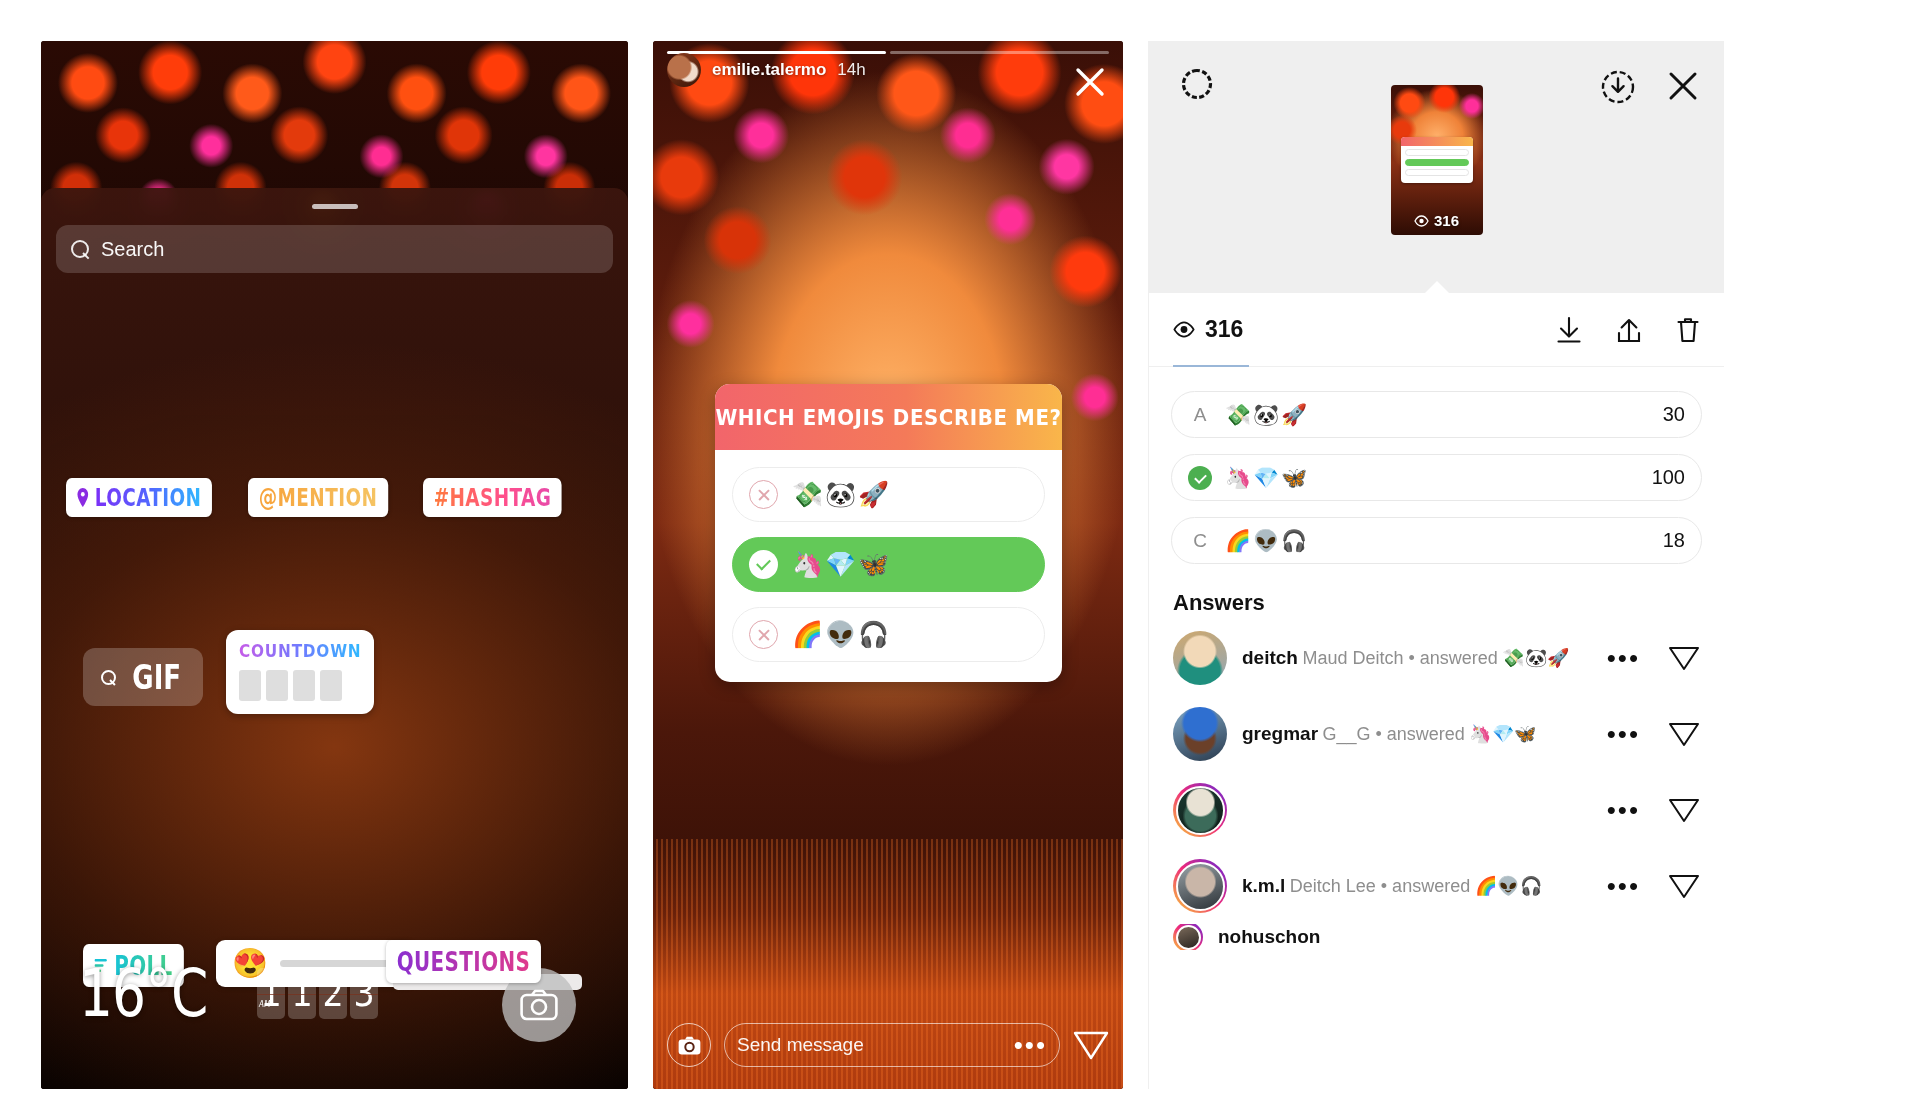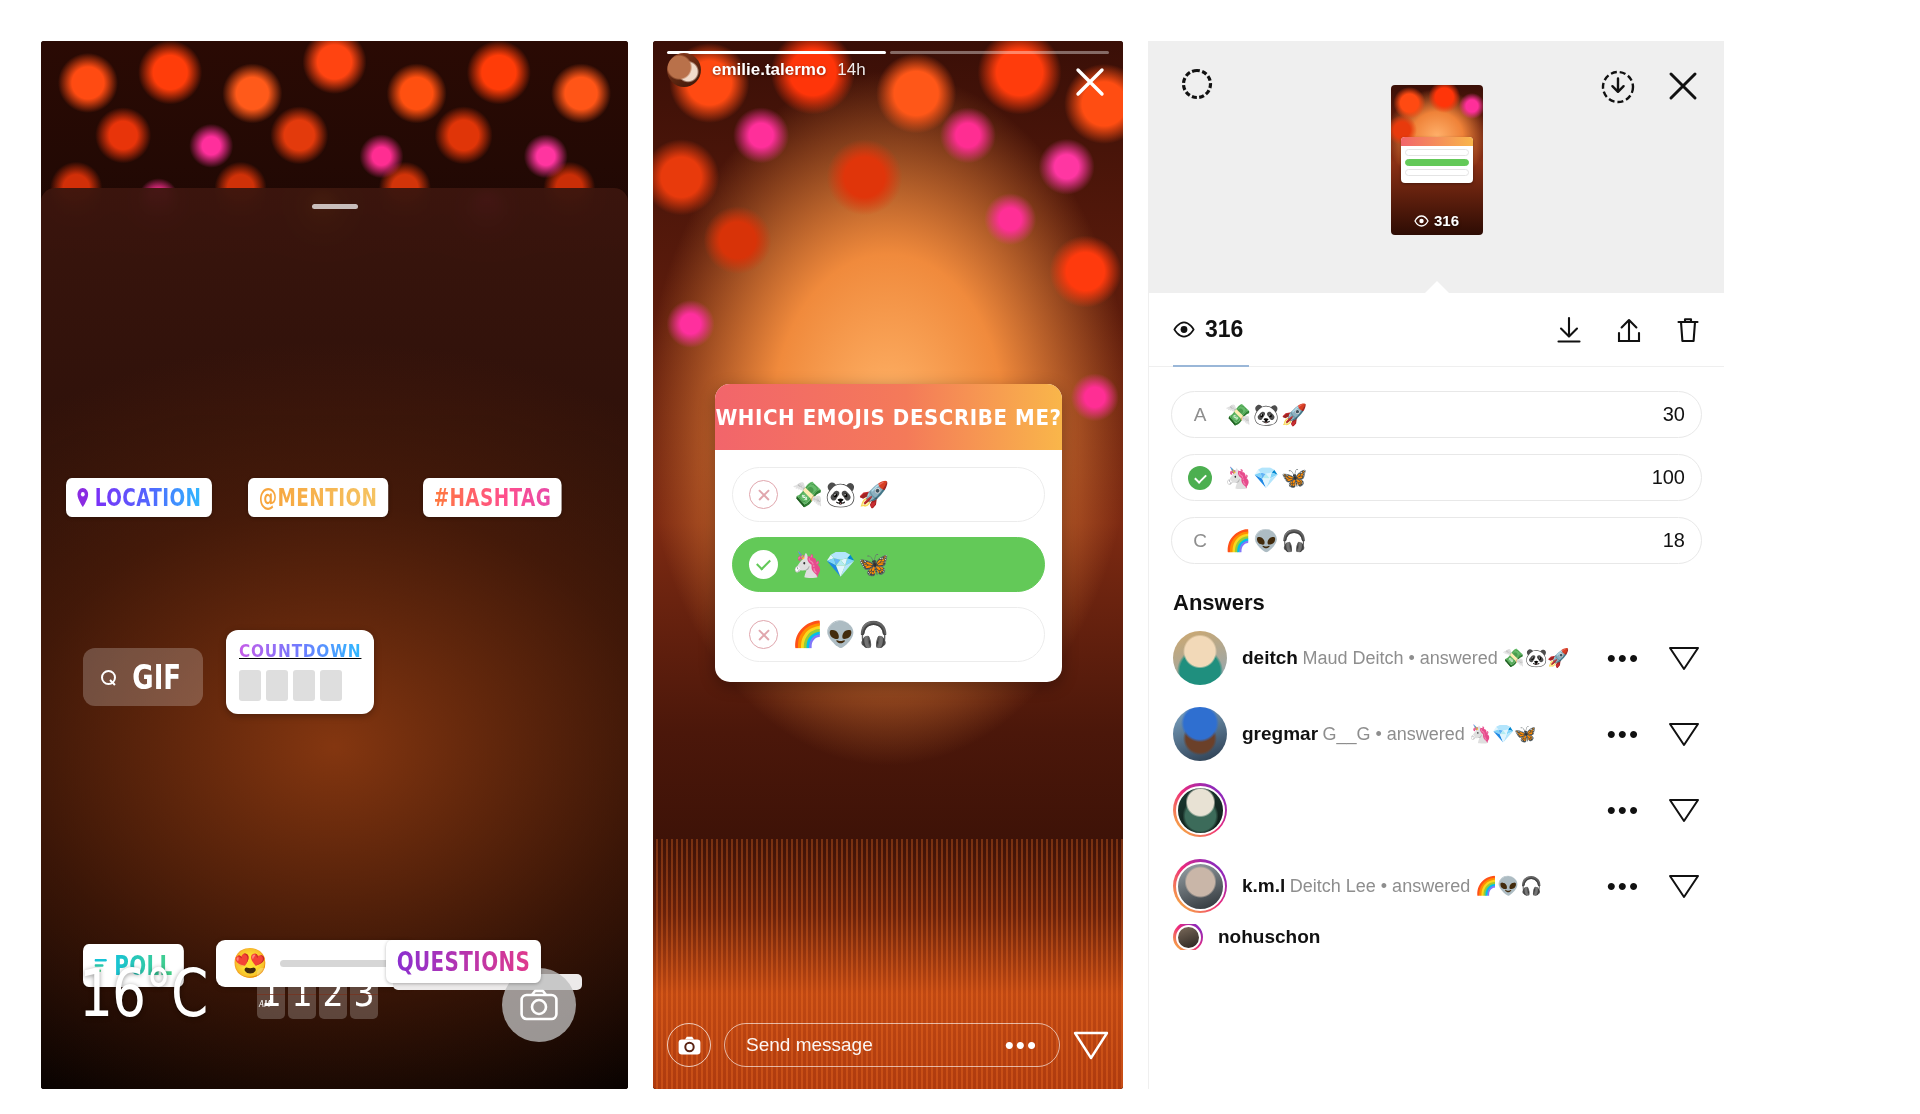--- a/index.html
+++ b/index.html
@@ -213,21 +213,21 @@
   .mk.x::before { transform:translate(-50%,-50%) rotate(45deg); }
   .mk.x::after { transform:translate(-50%,-50%) rotate(-45deg); }
   .mk.c { background:#fff; }
   .mk.c::after { content:""; position:absolute; left:8px; top:9px; width:11px; height:6px;
     border-left:2.4px solid #63c958; border-bottom:2.4px solid #63c958; transform:rotate(-45deg); }
 
   .p2foot { position:absolute; left:14px; right:14px; bottom:22px; display:flex; align-items:center; gap:13px; }
   .p2cam { width:44px; height:44px; border-radius:50%; border:1.6px solid rgba(255,255,255,.72);
     display:flex; align-items:center; justify-content:center; flex:0 0 auto; }
   .p2input { flex:1; height:44px; border-radius:24px; border:1.4px solid rgba(255,255,255,.62);
-    display:flex; align-items:center; justify-content:space-between; padding:0 21px; }
+    display:flex; align-items:center; justify-content:space-between; padding:0 12px; }
   .p2input .ph { color:rgba(255,255,255,.95); font-size:19px; }
   .p2dots { color:#fff; font-size:26px; letter-spacing:2px; line-height:0; }
 
   
   .panel3 { position:absolute; left:1148px; top:41px; width:576px; height:1048px;
     background:#fff; overflow:hidden; border-left:1px solid #efefef; }
   .p3top { position:relative; height:252px; background:#efefef; }
   .p3gear { position:absolute; left:30px; top:25px; width:36px; height:36px; }
   .p3dl { position:absolute; right:88px; top:28px; width:36px; height:36px; }
   .p3x { position:absolute; right:24px; top:28px; width:34px; height:34px; }
@@ -284,20 +284,24 @@
 </head>
 <body>
 
 <div class="stage">
 
   <div class="panel1">
     <div class="lights"></div>
     <div class="tray">
       <div class="grabber"></div>
 
+      <div class="searchbar">
+        <span class="mag"></span>
+        <span class="txt">Search</span>
+      </div>
 
       <div class="row-chips" id="row1">
         <div class="chip" style="margin-right:4px">
           <svg class="pin" viewBox="0 0 15 19">
             <path d="M7.5 0C3.9 0 1 2.9 1 6.4 1 11.2 7.5 19 7.5 19S14 11.2 14 6.4C14 2.9 11.1 0 7.5 0z" fill="#8a2be2"></path>
             <circle cx="7.5" cy="6.3" r="2.3" fill="#fff"></circle>
           </svg>
           <span class="grad-loc">LOCATION</span>
         </div>
         <div class="chip" style="margin-right:4px">
@@ -308,21 +312,21 @@
         </div>
       </div>
 
       <div style="position:absolute; left:42px; top:460px;">
         <div class="gif-chip">
           <span class="mag-sm"></span>
           <span class="gtxt">GIF</span>
         </div>
       </div>
 
-      <div style="position:absolute; left:185px; top:442px;text-decoration:underline;">
+      <div style="position:absolute; left:185px; top:442px;">
         <div class="count-card">
           <div class="count-title grad-count">COUNTDOWN</div>
           <div class="count-digits">
             <i></i>
               <i></i>
               <i></i>
               <i></i>
           </div>
         </div>
       </div>

